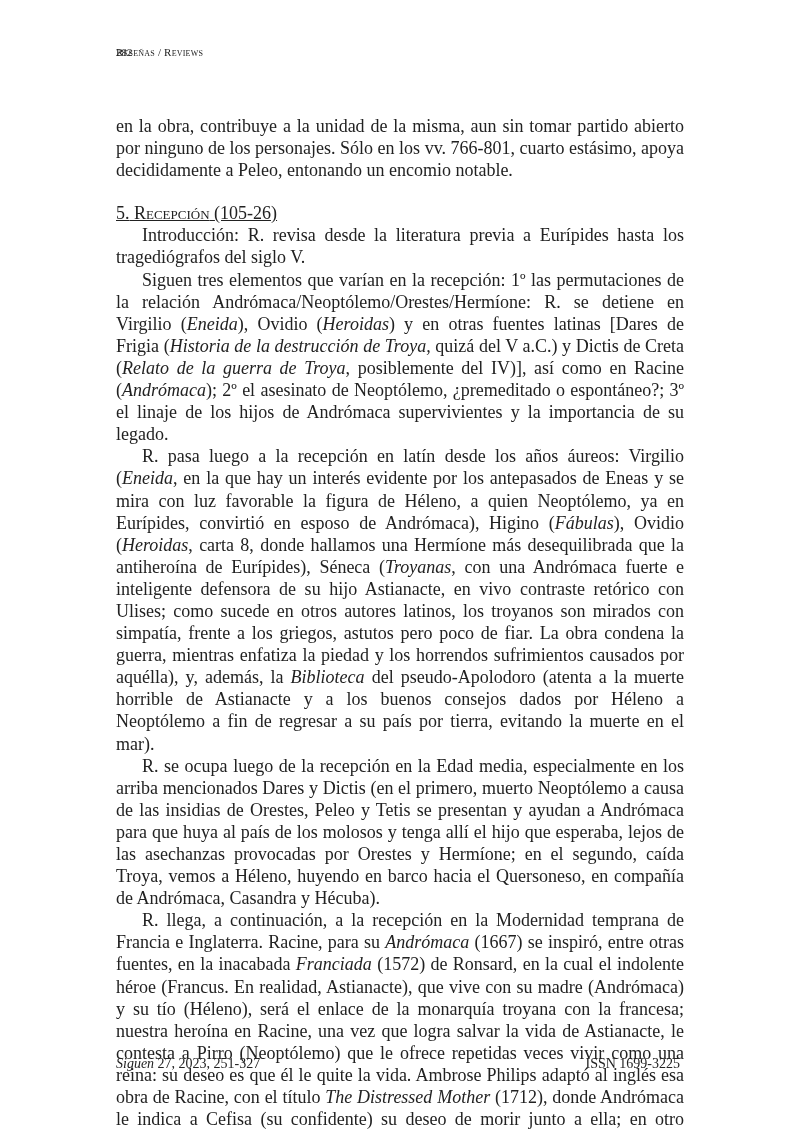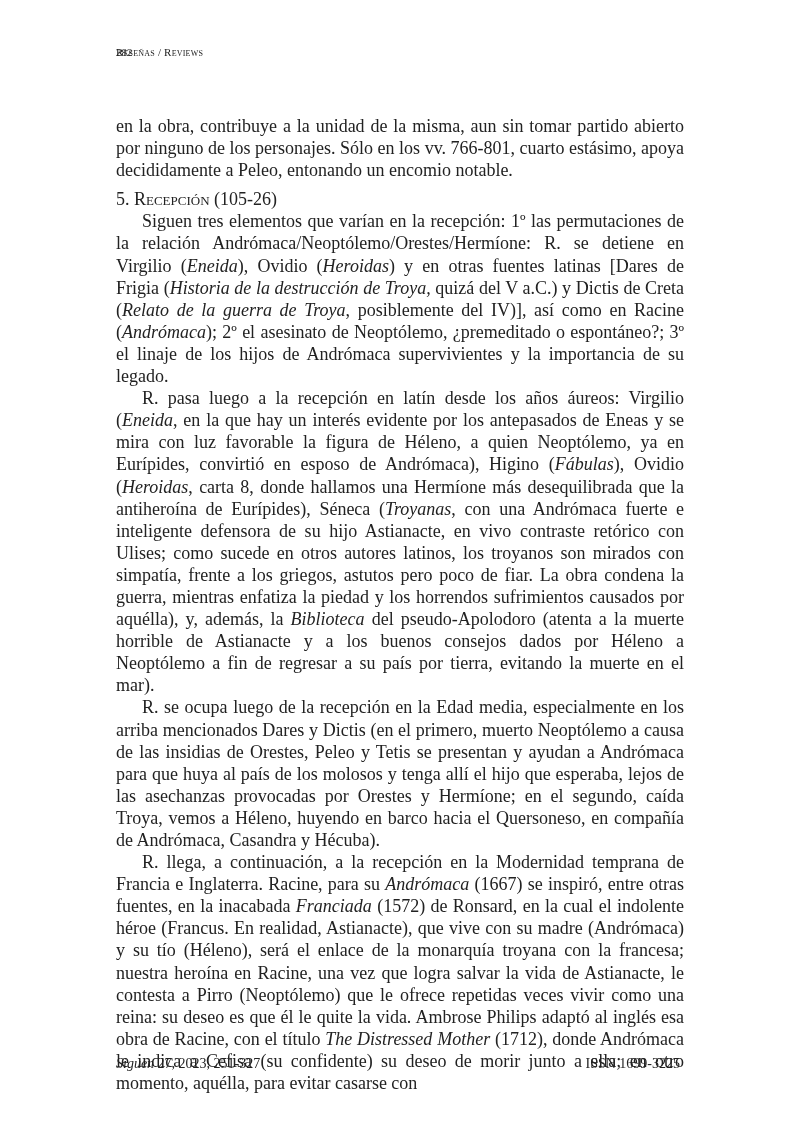--- a/index.html
+++ b/index.html
@@ -4,21 +4,21 @@
 <style>
   html, body { margin: 0; padding: 0; background: #ffffff; }
   body { width: 800px; height: 1129px; position: relative; overflow: hidden;
          font-family: "Liberation Serif", "DejaVu Serif", serif; color: #222222; }
   .header { position: absolute; top: 46px; left: 116px; width: 568px; height: 20px; font-size: 11px; }
   .header .pageno { position: absolute; left: 0; top: 0; }
   .header .running { position: absolute; left: 0; right: 0; top: 0; text-align: left; font-variant: small-caps; letter-spacing: 0.2px; }
   .body { position: absolute; top: 115px; left: 116px; width: 568px; font-size: 18px; line-height: 22.1px; text-align: justify; }
   .body p { margin: 0; }
   .body p.indent { text-indent: 26px; }
-  .body p.gap { margin-top: 7px; }
+  .body p.gap { margin-top: 21px; text-decoration: underline; }
   .body .heading { font-variant: small-caps; }
   .body em { }
   .footer { position: absolute; top: 1056px; left: 116px; width: 568px; font-size: 14px; }
   .footer .left { position: absolute; left: 0; top: 0; }
   .footer .right { position: absolute; right: 4px; top: 0; }
 </style>
 </head>
 <body>
 
 <div class="header">
@@ -26,20 +26,21 @@
   <span class="running">Reseñas / Reviews</span>
 </div>
 
 <div class="body">
   <p><span>en la obra, contribuye a la unidad de la misma, aun sin tomar partido abierto por ninguno de los personajes. Sólo en los vv. 766-801, cuarto estásimo, apoya decididamente a Peleo, entonando un encomio notable.</span></p>
   <p class="gap">
     <span>5.</span>
     <span class="heading">Recepción</span>
     <span>(105-26)</span>
   </p>
+  <p class="indent"><span>Introducción: R. revisa desde la literatura previa a Eurípides hasta los tragediógrafos del siglo V.</span></p>
   <p class="indent"><span>Siguen tres elementos que varían en la recepción: 1º las permutaciones de la relación Andrómaca/Neoptólemo/Orestes/Hermíone: R. se detiene en Virgilio (</span><em>Eneida</em><span>), Ovidio (</span><em>Heroidas</em><span>) y en otras fuentes latinas [Dares de Frigia (</span><em>Historia de la destrucción de Troya,</em><span> quizá del V a.C.) y Dictis de Creta (</span><em>Relato de la guerra de Troya</em><span>, posiblemente del IV)], así como en Racine (</span><em>Andrómaca</em><span>); 2º el asesinato de Neoptólemo, ¿premeditado o espontáneo?; 3º el linaje de los hijos de Andrómaca supervivientes y la importancia de su legado.</span></p>
   <p class="indent"><span>R. pasa luego a la recepción en latín desde los años áureos: Virgilio (</span><em>Eneida</em><span>, en la que hay un interés evidente por los antepasados de Eneas y se mira con luz favorable la figura de Héleno, a quien Neoptólemo, ya en Eurípides, convirtió en esposo de Andrómaca), Higino (</span><em>Fábulas</em><span>), Ovidio (</span><em>Heroidas</em><span>, carta 8, donde hallamos una Hermíone más desequilibrada que la antiheroína de Eurípides), Séneca (</span><em>Troyanas</em><span>, con una Andrómaca fuerte e inteligente defensora de su hijo Astianacte, en vivo contraste retórico con Ulises; como sucede en otros autores latinos, los troyanos son mirados con simpatía, frente a los griegos, astutos pero poco de fiar. La obra condena la guerra, mientras enfatiza la piedad y los horrendos sufrimientos causados por aquélla), y, además, la </span><em>Biblioteca</em><span> del pseudo-Apolodoro (atenta a la muerte horrible de Astianacte y a los buenos consejos dados por Héleno a Neoptólemo a fin de regresar a su país por tierra, evitando la muerte en el mar).</span></p>
   <p class="indent"><span>R. se ocupa luego de la recepción en la Edad media, especialmente en los arriba mencionados Dares y Dictis (en el primero, muerto Neoptólemo a causa de las insidias de Orestes, Peleo y Tetis se presentan y ayudan a Andrómaca para que huya al país de los molosos y tenga allí el hijo que esperaba, lejos de las asechanzas provocadas por Orestes y Hermíone; en el segundo, caída Troya, vemos a Héleno, huyendo en barco hacia el Quersoneso, en compañía de Andrómaca, Casandra y Hécuba).</span></p>
   <p class="indent"><span>R. llega, a continuación, a la recepción en la Modernidad temprana de Francia e Inglaterra. Racine, para su </span><em>Andrómaca</em><span> (1667) se inspiró, entre otras fuentes, en la inacabada </span><em>Franciada</em><span> (1572) de Ronsard, en la cual el indolente héroe (Francus. En realidad, Astianacte), que vive con su madre (Andrómaca) y su tío (Héleno), será el enlace de la monarquía troyana con la francesa; nuestra heroína en Racine, una vez que logra salvar la vida de Astianacte, le contesta a Pirro (Neoptólemo) que le ofrece repetidas veces vivir como una reina: su deseo es que él le quite la vida. Ambrose Philips adaptó al inglés esa obra de Racine, con el título </span><em>The Distressed Mother</em><span> (1712), donde Andrómaca le indica a Cefisa (su confidente) su deseo de morir junto a ella; en otro momento, aquélla, para evitar casarse con</span></p>
 </div>
 
 <div class="footer">
   <span class="left"><em>Siguen</em><span> 27, 2023, 251-327</span></span>
   <span class="right">ISSN 1699-3225</span>
 </div>

